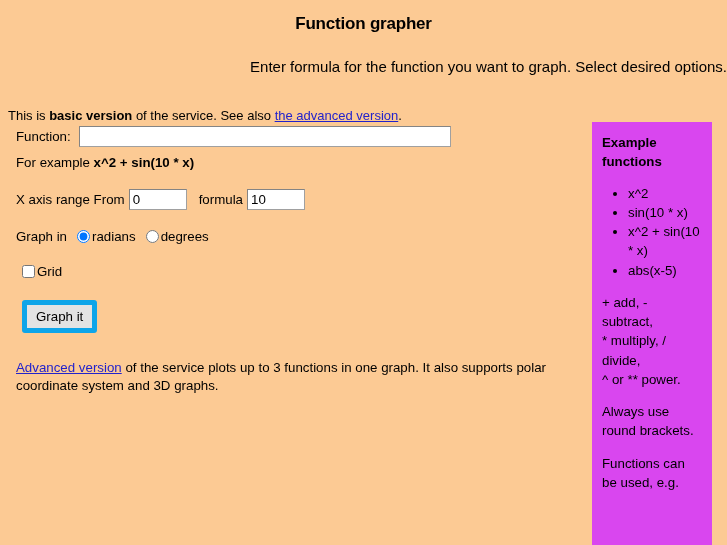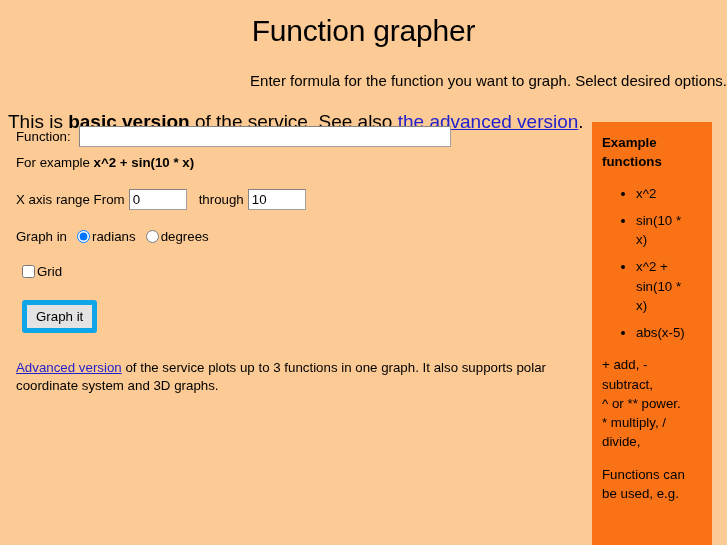--- a/index.html
+++ b/index.html
@@ -13,71 +13,71 @@
     background: #fcca94;
     font-family: "Liberation Sans", sans-serif;
     font-size: 13.3px;
     color: #000000;
     overflow: hidden;
     position: relative;
   }
 
   .page-title {
     text-align: center;
-    font-size: 30px;
-    font-weight: normal;
+    font-size: 17px;
+    font-weight: bold;
     margin: 14px 0 0 0;
     letter-spacing: -0.2px;
   }
 
   .intro-line {
     text-align: right;
     font-size: 15px;
     margin: 24px 0 4px 0;
   }
 
   .version-line {
-    font-size: 19px;
-    margin: 22px 0 0 8px;
+    font-size: 13px;
+    margin: 33px 0 0 8px;
   }
 
   .version-line b {
     font-weight: bold;
   }
 
   a.link {
     color: #2222cc;
     text-decoration: underline;
   }
 
   
   .sidebar {
     position: absolute;
     left: 592px;
     top: 122px;
     width: 120px;
     height: 423px;
-    background: #f97316;
+    background: #d946ef;
     padding: 8px 10px 0 10px;
     box-sizing: border-box;
     overflow: hidden;
   }
   .sidebar h3 {
     font-size: 13.3px;
     font-weight: bold;
     margin: 3px 0 0 0;
     line-height: 1.45;
   }
   .sidebar ul {
     margin: 12px 0 0 0;
     padding-left: 26px;
     line-height: 1.45;
   }
   .sidebar ul li {
-    margin: 8px;
+    margin: 0;
     padding: 0;
   }
   .sidebar p {
     margin: 13px 0 0 0;
     line-height: 1.45;
   }
   .sidebar .op-block {
     margin-top: 13px;
     line-height: 1.45;
   }
@@ -170,21 +170,21 @@
     <input id="function-input" class="text-field" type="text" value="" style="">
   </div>
 
   <div class="example-line">
     <span>For example </span><b>x^2 + sin(10 * x)</b>
   </div>
 
   <div class="row gap-row">
     <span class="row-label">X axis range From</span>
     <input class="text-field range-input" type="text" value="0" style="">
-    <span class="row-label through-label">through</span>
+    <span class="row-label through-label">formula</span>
     <input class="text-field range-input" type="text" value="10" style="">
   </div>
 
   <div class="row gap-row">
     <span class="row-label">Graph in</span>
     <label class="radio-group">
       <input type="radio" name="angles" checked="" style="">
       <span class="opt-label">radians</span>
     </label>
     <label class="radio-group">
@@ -211,19 +211,20 @@
 <aside class="sidebar">
   <h3>Example functions</h3>
   <ul>
     <li>x^2</li>
     <li>sin(10 * x)</li>
     <li>x^2 + sin(10 * x)</li>
     <li>abs(x-5)</li>
   </ul>
   <div class="op-block">
     <div>+ add, - subtract,</div>
+    <div>* multiply, / divide,</div>
     <div>^ or ** power.</div>
-    <div>* multiply, / divide,</div>
-  </div>
+  </div>
+  <p>Always use round brackets.</p>
   <p>
     <span>Functions can be used, e.g. </span>
   </p>
 </aside>
 
 </body></html>

